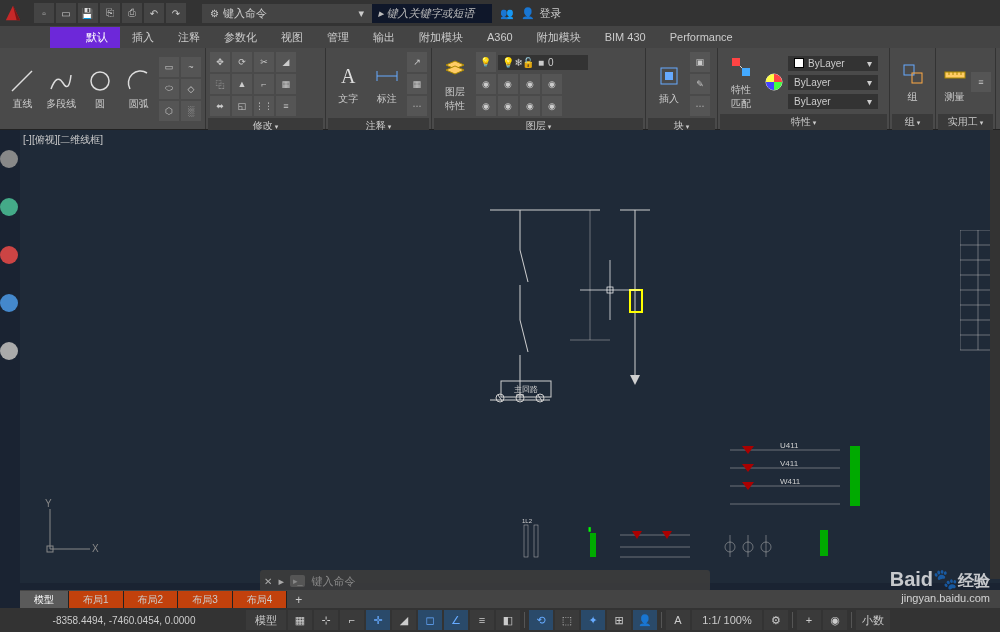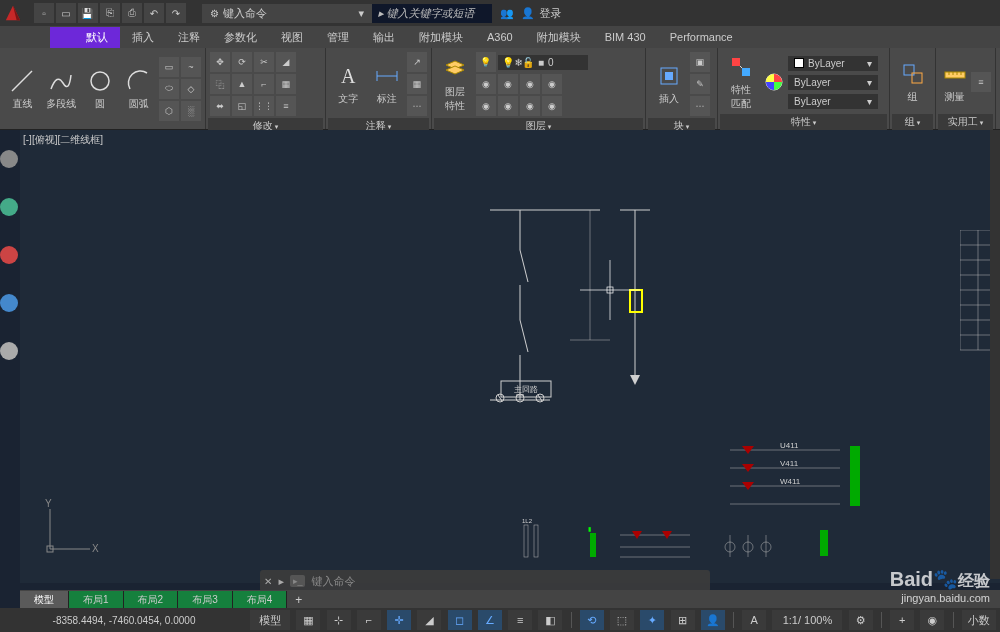--- a/index.html
+++ b/index.html
@@ -60,26 +60,26 @@
 
 .ucs { position: absolute; bottom: 20px; left: 20px; color: #888; }
 
 
 .cmdline { position: absolute; bottom: 40px; left: 260px; width: 450px; height: 22px; background: rgba(60,60,60,0.9); display: flex; align-items: center; padding: 0 4px; color: #888; font-size: 11px; gap: 6px; border-radius: 3px; }
 .cmd-close { color: #aaa; font-size: 10px; }
 .cmd-prompt { background: #555; padding: 1px 3px; font-size: 9px; border-radius: 2px; }
 
 
 .layout-tabs { position: absolute; bottom: 22px; left: 20px; right: 0; height: 20px; background: #444; display: flex; align-items: center; }
-.ltab { padding: 2px 14px; color: #ccc; font-size: 10px; background: #15803d; border-right: 1px solid #222; }
+.ltab { padding: 2px 14px; color: #ccc; font-size: 10px; background: #c2410c; border-right: 1px solid #222; }
 .ltab.active { background: #5a5a5a; color: #fff; }
 .ltab-add { padding: 2px 8px; color: #ccc; font-size: 12px; }
 
 
-.statusbar { position: absolute; bottom: 0; left: 0; right: 0; height: 22px; background: #333; display: flex; align-items: center; color: #ccc; font-size: 10px; padding: 12px 4px; gap: 2px; justify-content: space-between; }
+.statusbar { position: absolute; bottom: 0; left: 0; right: 0; height: 22px; background: #333; display: flex; align-items: center; color: #ccc; font-size: 10px; padding: 12px 4px; gap: 2px; }
 .coords { width: 240px; text-align: center; }
 .st-btn { width: 24px; height: 20px; display: flex; align-items: center; justify-content: center; background: #3a3a3a; font-size: 11px; }
 .st-btn.active { background: #2a4a6a; color: #6af; }
 .st-sep { width: 1px; height: 16px; background: #555; margin: 0 2px; }
 
 
 .left-dock { position: absolute; left: 0; top: 130px; width: 20px; display: flex; flex-direction: column; gap: 30px; padding-top: 20px; }
 .dock-icon { width: 18px; height: 18px; border-radius: 9px; }
 
 

